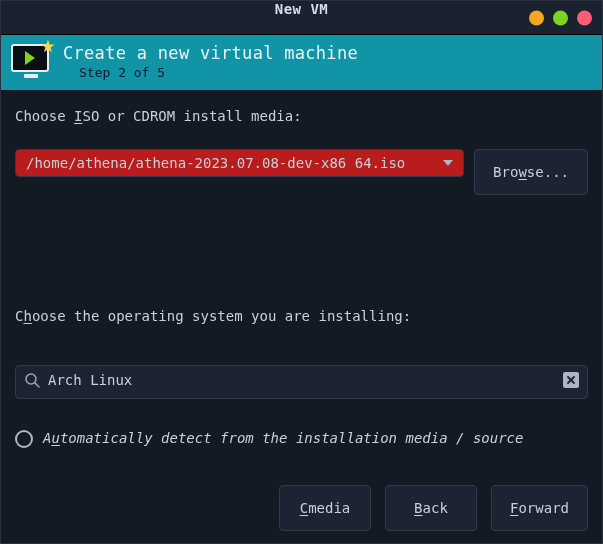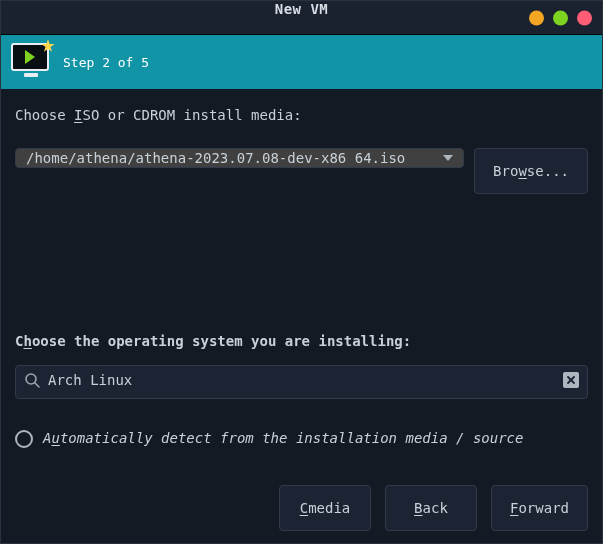--- a/index.html
+++ b/index.html
@@ -83,37 +83,37 @@
   }
   .vm-star {
     position:absolute;
     top:-4px; right:-4px;
     width:14px;height:14px;
     background:#ffd54a;
     clip-path: polygon(50% 0%, 61% 35%, 98% 35%, 68% 57%, 79% 91%, 50% 70%, 21% 91%, 32% 57%, 2% 35%, 39% 35%);
   }
   .header-text { display:flex; flex-direction:column; }
   .header-title { color:#e9f6f8; font-size:17px; letter-spacing:0.3px; }
-  .header-step  { color:#ffffff; font-size:13px; margin-top:2px; }
+  .header-step  { color:#0f172a; font-size:13px; margin-top:2px;margin-left:16px; }
 
   .body {
     flex:1;
     padding: 18px 14px 12px 14px;
     display:flex;
     flex-direction:column;
     gap:15px;
   }
   .label-line { margin-bottom:10px; color:#c8d0d8; }
   .mnemonic { text-decoration: underline; text-underline-offset: 2px; }
 
   .row { display:flex; gap:10px; }
   .dropdown {
     flex:1;
-    height:20px;
-    background:#404040;
+    height:28px;
+    background:#b91c1c;
     border:1px solid #313a4a;
     border-radius:4px;
     display:flex;
     align-items:center;
     justify-content:space-between;
     padding:0 10px 0 10px;
     color:#c8d0d8;
     overflow:hidden;
   }
   .dd-value { white-space:nowrap; overflow:hidden; text-overflow:ellipsis; }
@@ -135,21 +135,21 @@
     align-items:center;
     justify-content:center;
     padding:0 18px;
     cursor:pointer;
     font-family:inherit;
     font-size:14px;
   }
 
   .spacer { flex:1; }
 
-  .os-label { margin-top: 4px; margin-bottom:1px;font-weight:bold; }
+  .os-label { margin-top: 4px; margin-bottom:26px; }
   .search {
     height:34px;
     background:#1c2433;
     border:1px solid #313a4a;
     border-radius:4px;
     display:flex;
     align-items:center;
     padding:0 8px 4px 8px;
     gap:8px;
   }
@@ -213,20 +213,21 @@
 
   <div class="header">
     <div class="vm-icon">
       <div class="vm-monitor">
           <div class="vm-play"></div>
         </div>
       <div class="vm-stand"></div>
       <div class="vm-star"></div>
     </div>
     <div class="header-text">
+      <div class="header-title">Create a new virtual machine</div>
       <div class="header-step">Step 2 of 5</div>
     </div>
   </div>
 
   <div class="body">
 
     <div class="label-line">
       <span>Choose </span><span class="mnemonic">I</span><span>SO or CDROM install media:</span>
     </div>
 

